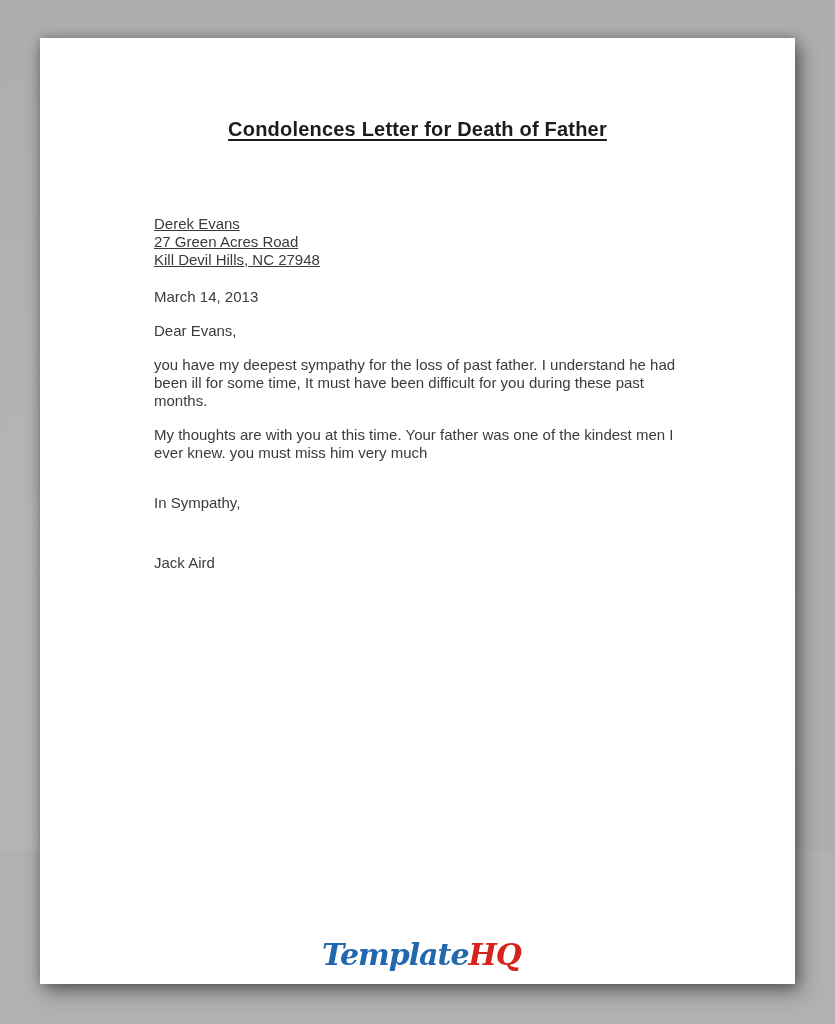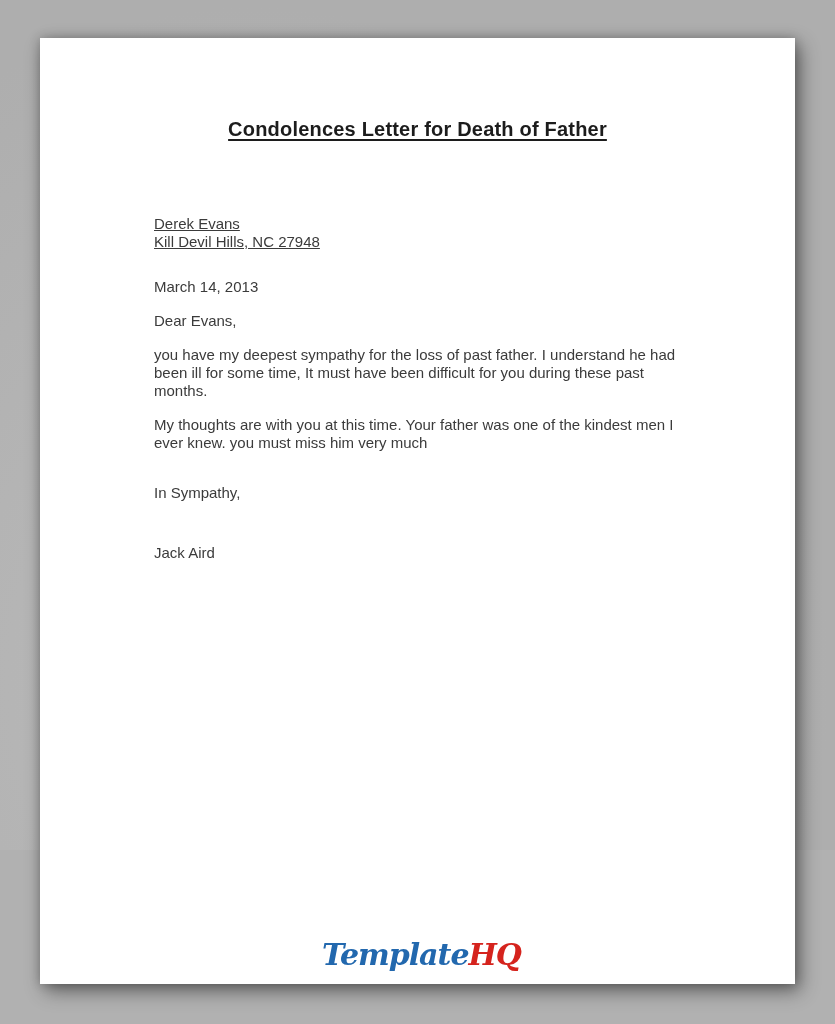--- a/index.html
+++ b/index.html
@@ -52,21 +52,21 @@
   }
 
   .address-block {
     margin-top: 74px;
     text-decoration: underline;
   }
 
   .address-line { display: block; }
 
   .date-line {
-    margin-top: 27px;
+    margin-top: 19px;
   }
 
   .salutation-line {
     margin-top: 16px;
   }
 
   .paragraph {
     margin-top: 16px;
   }
 
@@ -100,20 +100,21 @@
 
 <div class="canvas">
   <div class="paper">
 
     <h1 class="letter-title">Condolences Letter for Death of Father</h1>
 
     <div class="letter-body">
 
       <div class="address-block">
         <span class="address-line">Derek Evans</span>
+        <span class="address-line">27 Green Acres Road</span>
         <span class="address-line">Kill Devil Hills, NC 27948</span>
       </div>
 
       <div class="date-line">March 14, 2013</div>
 
       <div class="salutation-line">Dear Evans,</div>
 
       <p class="paragraph">you have my deepest sympathy for the loss of past father. I understand he had been ill for some time, It must have been difficult for you during these past months.</p>
 
       <p class="paragraph">My thoughts are with you at this time. Your father was one of the kindest men I ever knew. you must miss him very much</p>

